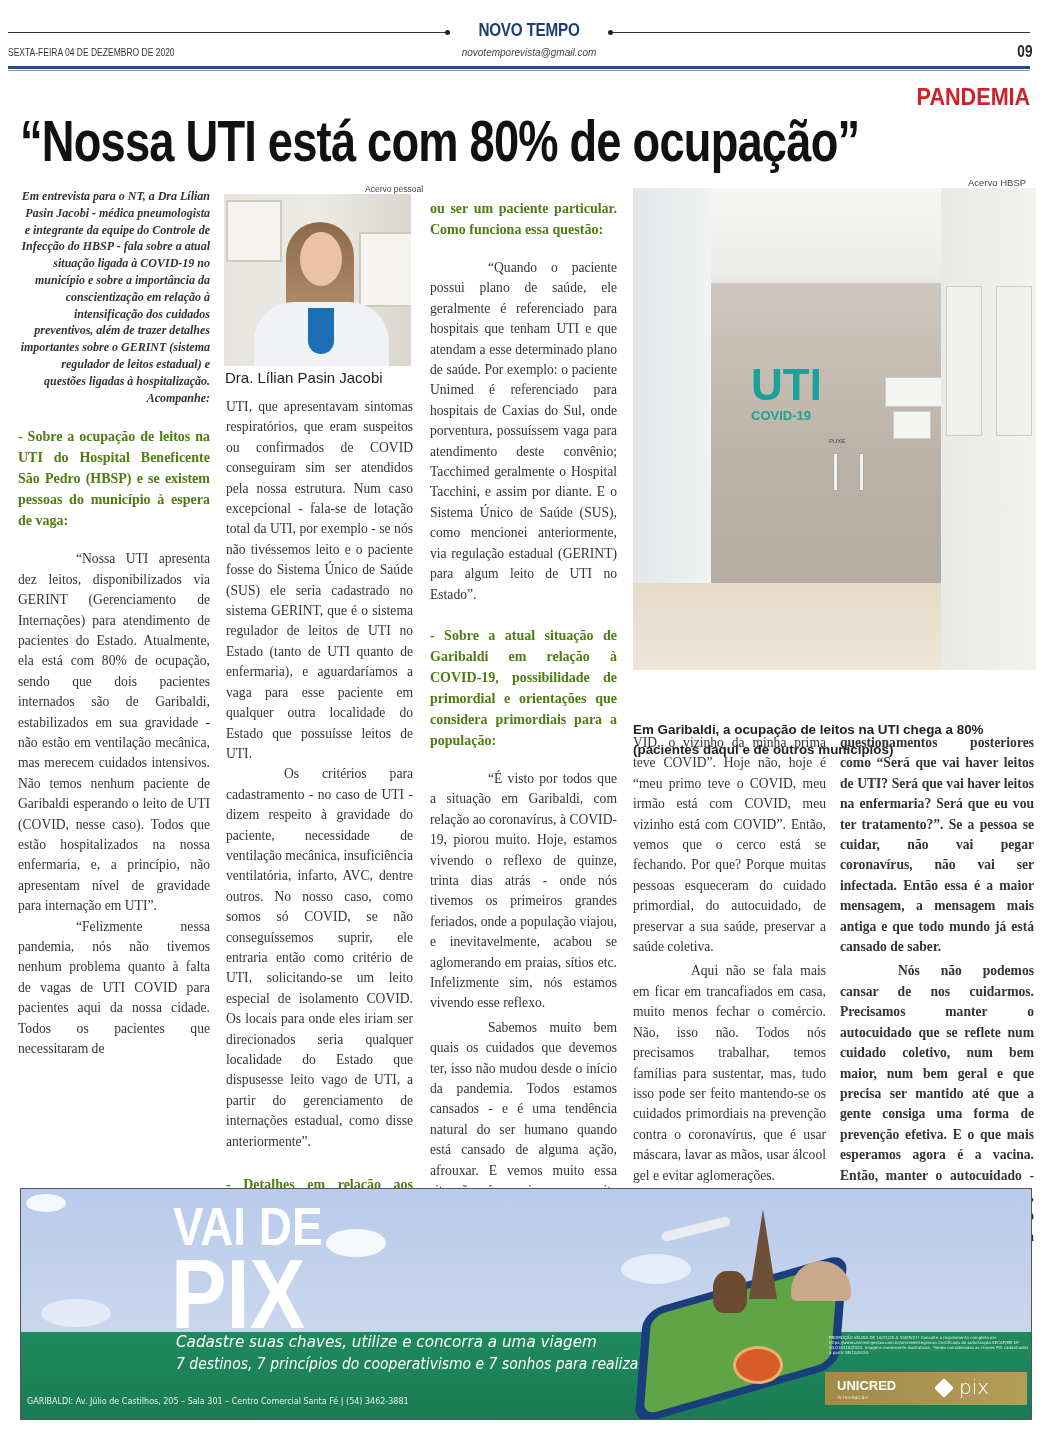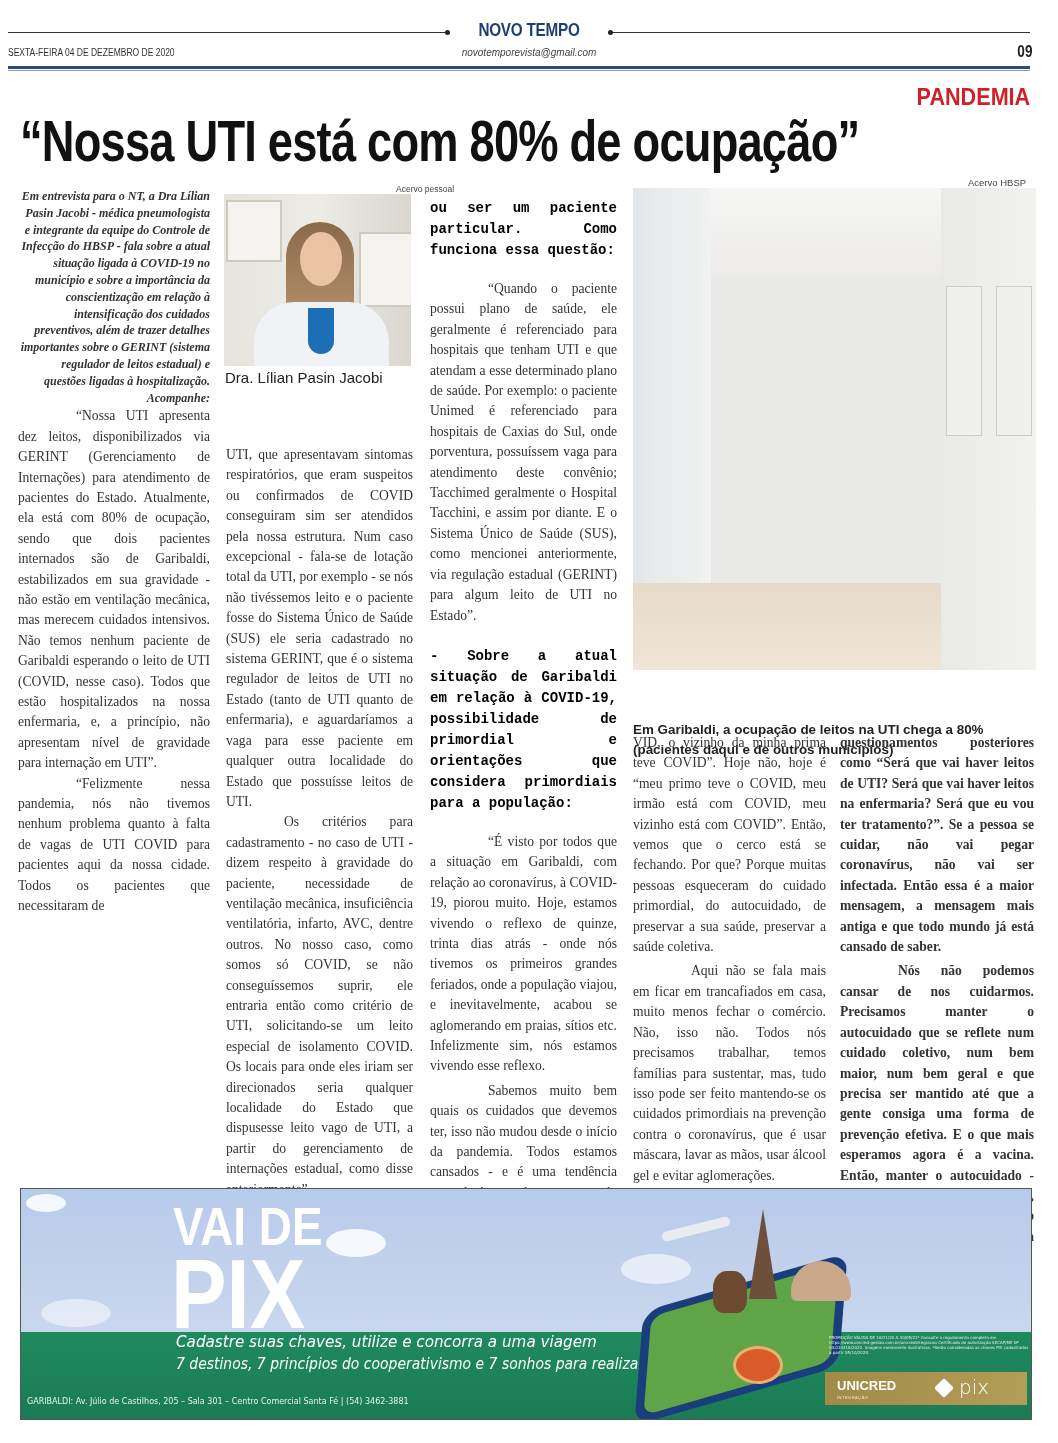--- a/index.html
+++ b/index.html
@@ -20,21 +20,21 @@
 
   .section { position: absolute; top: 83px; right: 28px; font-family: "Liberation Sans", sans-serif; font-weight: bold;
     font-size: 24px; color: #d0202a; transform: scaleX(0.9); transform-origin: right; }
   .headline { position: absolute; top: 112px; left: 20px; font-family: "Liberation Sans", sans-serif; font-weight: bold;
     font-size: 58px; color: #111; letter-spacing: -1px; transform: scaleX(0.78); transform-origin: left; white-space: nowrap; line-height: 1; }
 
   
   .col { position: absolute; font-size: 13.6px; line-height: 20.4px; text-align: justify; color: #333; }
   .col p { text-indent: 58px; }
   .col p.noindent { text-indent: 0; }
-  .q { font-weight: bold; color: #000000; font-size: 14px; line-height: 21px; margin: 14px 0 18px 0; text-align: justify; font-family: Liberation Mono, monospace; }
+  .q { font-weight: bold; color: #4d7c0f; font-size: 14px; line-height: 21px; margin: 14px 0 18px 0; text-align: justify; }
   .lead { font-family: Liberation Serif, serif; font-style: italic; font-weight: bold; font-size: 12px;
     line-height: 16.8px; text-align: right; color: #333; }
 
   .credit { position: absolute; font-family: "Liberation Sans", sans-serif; font-size: 8.5px; color: #444; }
   .photo { position: absolute; overflow: hidden; }
   .caption-sans { font-family: "Liberation Sans", sans-serif; color: #222; }
 
   
   .portrait { left: 224px; top: 194px; width: 187px; height: 172px;
     background: linear-gradient(90deg, #e7e4de 0%, #ecebe6 50%, #d9d6cf 100%); }
@@ -91,53 +91,63 @@
 <div class="mast-date">SEXTA-FEIRA 04 DE DEZEMBRO DE 2020</div>
 <div class="mast-page">09</div>
 <div class="mast-rule1"></div>
 <div class="mast-rule2"></div>
 
 <div class="section">PANDEMIA</div>
 <h1 class="headline">“Nossa UTI está com 80% de ocupação”</h1>
 
 <div class="col" style="left:18px; top:188px; width:192px;">
   <div class="lead">Em entrevista para o NT, a Dra Lílian Pasin Jacobi - médica pneumologista e integrante da equipe do Controle de Infecção do HBSP - fala sobre a atual situação ligada à COVID-19 no município e sobre a importância da conscientização em relação à intensificação dos cuidados preventivos, além de trazer detalhes importantes sobre o GERINT (sistema regulador de leitos estadual) e questões ligadas à hospitalização. Acompanhe:</div>
+  <div class="q" style="margin-top:20px;">- Sobre a ocupação de leitos na UTI do Hospital Beneficente São Pedro (HBSP) e se existem pessoas do município à espera de vaga:</div>
   <p>“Nossa UTI apresenta dez leitos, disponibilizados via GERINT (Gerenciamento de Internações) para atendimento de pacientes do Estado. Atualmente, ela está com 80% de ocupação, sendo que dois pacientes internados são de Garibaldi, estabilizados em sua gravidade - não estão em ventilação mecânica, mas merecem cuidados intensivos. Não temos nenhum paciente de Garibaldi esperando o leito de UTI (COVID, nesse caso). Todos que estão hospitalizados na nossa enfermaria, e, a princípio, não apresentam nível de gravidade para internação em UTI”.</p>
   <p>“Felizmente nessa pandemia, nós não tivemos nenhum problema quanto à falta de vagas de UTI COVID para pacientes aqui da nossa cidade. Todos os pacientes que necessitaram de</p>
 </div>
 
-<div class="credit" style="left:365px; top:184px;margin-left:31px;">Acervo pessoal</div>
+<div class="credit" style="left:365px; top:184px;">Acervo pessoal</div>
 <div class="photo portrait">
   <div class="frame" style="left:2px; top:6px; width:56px; height:62px;"></div>
   <div class="frame" style="left:135px; top:38px; width:56px; height:75px;"></div>
   <div class="hair"></div>
   <div class="face"></div>
   <div class="coat"></div>
   <div class="shirt"></div>
 </div>
 <div class="caption-sans" style="position:absolute; left:225px; top:369px; font-size:15px;">Dra. Lílian Pasin Jacobi</div>
-<div class="col" style="left:226px; top:397px; width:187px;margin-top:48px;">
+<div class="col" style="left:226px; top:397px; width:187px;">
   <p class="noindent">UTI, que apresentavam sintomas respiratórios, que eram suspeitos ou confirmados de COVID conseguiram sim ser atendidos pela nossa estrutura. Num caso excepcional - fala-se de lotação total da UTI, por exemplo - se nós não tivéssemos leito e o paciente fosse do Sistema Único de Saúde (SUS) ele seria cadastrado no sistema GERINT, que é o sistema regulador de leitos de UTI no Estado (tanto de UTI quanto de enfermaria), e aguardaríamos a vaga para esse paciente em qualquer outra localidade do Estado que possuísse leitos de UTI.</p>
   <p>Os critérios para cadastramento - no caso de UTI - dizem respeito à gravidade do paciente, necessidade de ventilação mecânica, insuficiência ventilatória, infarto, AVC, dentre outros. No nosso caso, como somos só COVID, se não conseguíssemos suprir, ele entraria então como critério de UTI, solicitando-se um leito especial de isolamento COVID. Os locais para onde eles iriam ser direcionados seria qualquer localidade do Estado que dispusesse leito vago de UTI, a partir do gerenciamento de internações estadual, como disse anteriormente”.</p>
   <div class="q" style="margin-top:22px;">- Detalhes em relação aos critérios para ocupação de leitos (aqui e no resto do Estado) quanto ao fato do paciente ser do SUS, ter plano de saúde</div>
 </div>
 
 <div class="col" style="left:430px; top:198px; width:187px;">
   <div class="q" style="margin:0 0 18px 0;">ou ser um paciente particular. Como funciona essa questão:</div>
   <p>“Quando o paciente possui plano de saúde, ele geralmente é referenciado para hospitais que tenham UTI e que atendam a esse determinado plano de saúde. Por exemplo: o paciente Unimed é referenciado para hospitais de Caxias do Sul, onde porventura, possuíssem vaga para atendimento deste convênio; Tacchimed geralmente o Hospital Tacchini, e assim por diante. E o Sistema Único de Saúde (SUS), como mencionei anteriormente, via regulação estadual (GERINT) para algum leito de UTI no Estado”.</p>
   <div class="q" style="margin-top:20px;">- Sobre a atual situação de Garibaldi em relação à COVID-19, possibilidade de primordial e orientações que considera primordiais para a população:</div>
   <p>“É visto por todos que a situação em Garibaldi, com relação ao coronavírus, à COVID-19, piorou muito. Hoje, estamos vivendo o reflexo de quinze, trinta dias atrás - onde nós tivemos os primeiros grandes feriados, onde a população viajou, e inevitavelmente, acabou se aglomerando em praias, sítios etc. Infelizmente sim, nós estamos vivendo esse reflexo.</p>
   <p style="margin-top:4px;">Sabemos muito bem quais os cuidados que devemos ter, isso não mudou desde o início da pandemia. Todos estamos cansados - e é uma tendência natural do ser humano quando está cansado de alguma ação, afrouxar. E vemos muito essa situação, é por isso que muita gente está se contaminando.</p>
   <p style="margin-top:4px;">No início da pandemia ou mesmo na metade de julho (num passado bem recente), falávamos “o amigo do fulano teve CO-</p>
 </div>
 
 <div class="credit" style="left:968px; top:177px; font-size:9.5px;">Acervo HBSP</div>
 <div class="photo uti">
   <div class="ceiling"></div>
   <div class="wall-left"></div>
+  <div class="door">
+    <div class="uti-sign">UTI</div>
+    <div class="covid-sign">COVID-19</div>
+    <div class="notice" style="left:174px; top:94px; width:58px; height:30px;"></div>
+    <div class="notice" style="left:182px; top:128px; width:38px; height:28px;"></div>
+    <div style="position:absolute; left:118px; top:155px; font-family:'Liberation Sans',sans-serif; font-size:6px; color:#444;">PUXE</div>
+    <div class="handle" style="left:122px; top:170px;"></div>
+    <div class="handle" style="left:148px; top:170px;"></div>
+  </div>
   <div class="floor"></div>
   <div class="wall-right">
     <div class="notice" style="left:5px; top:98px; width:36px; height:150px; background:#f0f0ed;"></div>
     <div class="notice" style="left:55px; top:98px; width:36px; height:150px; background:#f0f0ed;"></div>
   </div>
 </div>
 <div class="caption-sans" style="position:absolute; left:633px; top:673px; width:400px; font-size:13.4px; line-height:20px; font-weight:bold;margin-top:47px;">Em Garibaldi, a ocupação de leitos na UTI chega a 80% (pacientes daqui e de outros municípios)</div>
 
 <div class="col" style="left:633px; top:733px; width:193px;">
   <p class="noindent">VID, o vizinho da minha prima teve COVID”. Hoje não, hoje é “meu primo teve o COVID, meu irmão está com COVID, meu vizinho está com COVID”. Então, vemos que o cerco está se fechando. Por que? Porque muitas pessoas esqueceram do cuidado primordial, do autocuidado, de preservar a sua saúde, preservar a saúde coletiva.</p>

